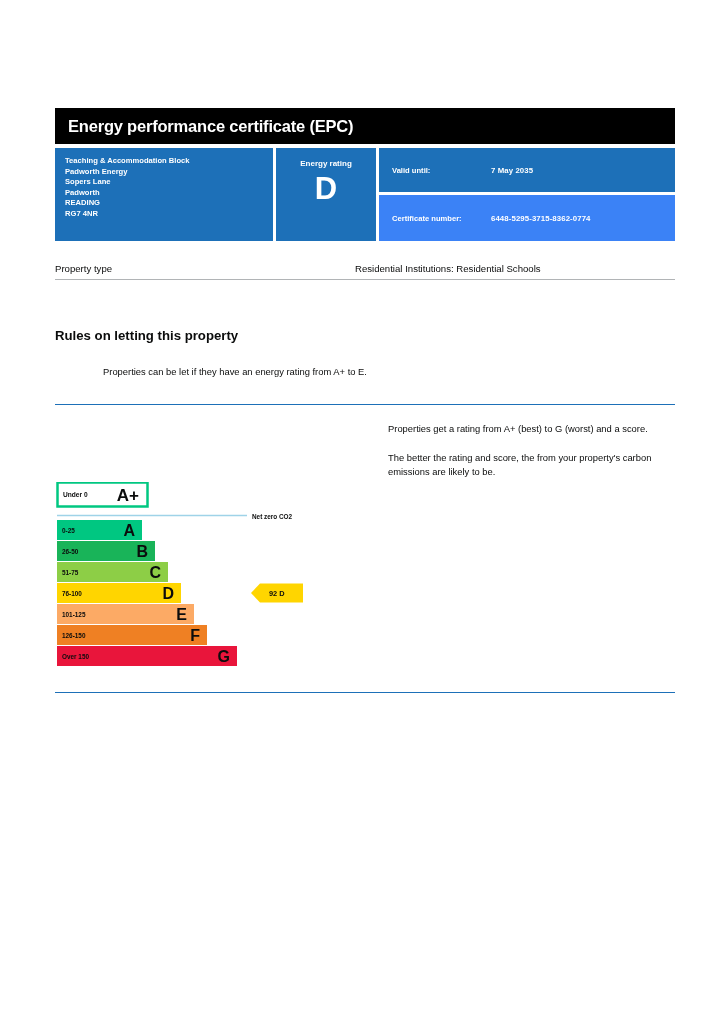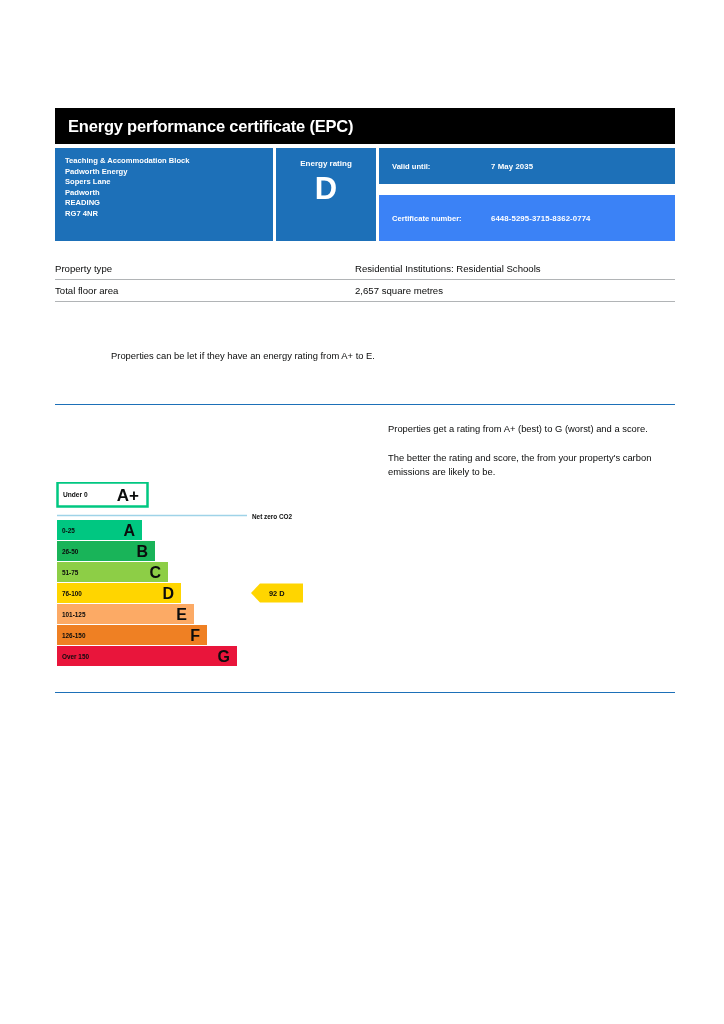--- a/index.html
+++ b/index.html
@@ -90,21 +90,21 @@
     font-size: 31px;
     font-weight: bold;
     line-height: 36px;
     padding-top: 2px;
   }
   .panel-valid {
     position: absolute;
     left: 324px;
     top: 0;
     width: 296px;
-    height: 36px;
+    height: 44px;
     background: #1d70b8;
   }
   .panel-cert {
     position: absolute;
     left: 324px;
     top: 47px;
     width: 296px;
     height: 46px;
     background: #3b82f6;
   }
@@ -170,21 +170,21 @@
   }
   .h2 {
     font-size: 13.2px;
     font-weight: bold;
     margin: 0;
     line-height: 16px;
   }
   .body-text {
     font-size: 9.4px;
     line-height: 13px;
-    margin: 16px;
+    margin: 8px;
     padding-left: 40px;
   }
   .sec-rules .body-text {
     margin-top: 21px;
   }
 
   .rule-divider {
     position: absolute;
     left: 0;
     top: 404px;
@@ -279,27 +279,24 @@
       </div>
     </div>
 
   </div>
 
   <div class="details">
     <div class="detail-row">
       <div class="detail-key">Property type</div>
       <div class="detail-val">Residential Institutions: Residential Schools</div>
     </div>
-    <div class="detail-row">
-      <div class="detail-key">Total floor area</div>
-      <div class="detail-val">2,657 square metres</div>
-    </div>
   </div>
 
   <div class="sec-rules">
+    <h2 class="h2">Rules on letting this property</h2>
     <p class="body-text">Properties can be let if they have an energy rating from A+ to E.</p>
   </div>
 
   <div class="rule-divider"></div>
 
   <div class="sec-score">
 
     <div class="score-left">
     </div>
 

